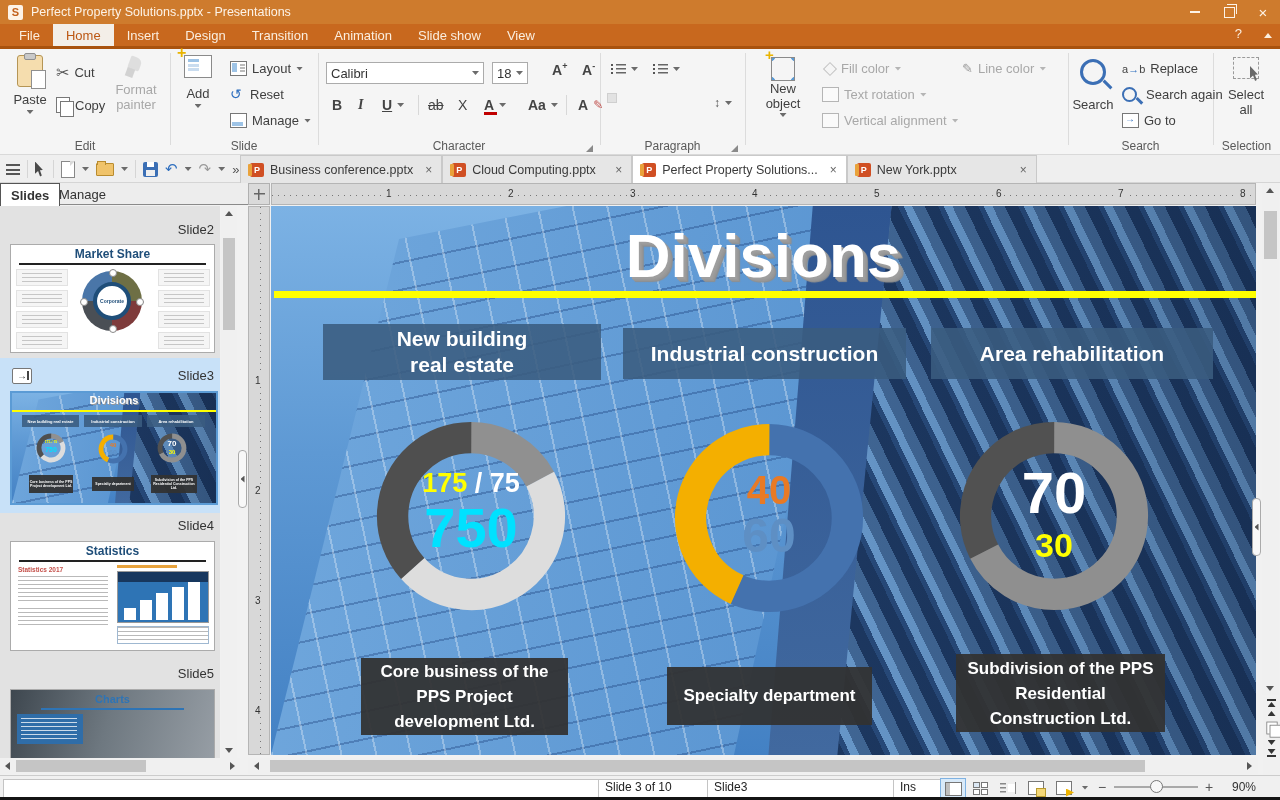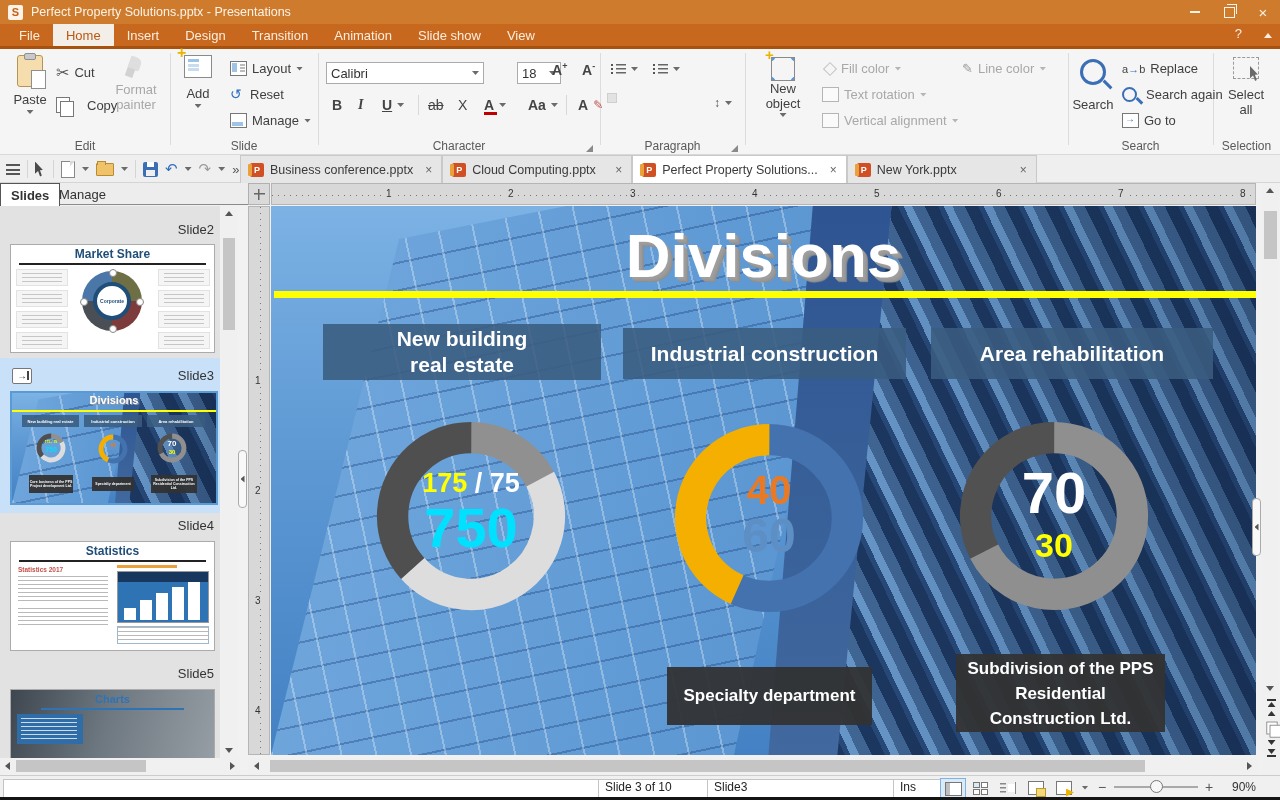--- a/index.html
+++ b/index.html
@@ -216,21 +216,21 @@
       <span class="i-clip"></span>
       <span class="rtext" style="margin-top:5px">Paste</span>
         <span class="chev" style="margin-top:3px"></span>
     </div>
     <div class="a smallbtn" style="left:56px;top:14px">
         <span class="i-scis">✂</span>
         <span class="rtext">Cut</span>
       </div>
     <div class="a smallbtn" style="left:56px;top:48px">
         <span class="i-copy"></span>
-        <span class="rtext" style="margin-left:12px">Copy</span>
+        <span class="rtext" style="margin-left:0">Copy</span>
       </div>
     <div class="a bigbtn gray" style="left:106px;top:6px;width:60px">
       <span class="i-brush"></span>
       <span class="rtext" style="margin-top:3px">Format</span>
       <span class="rtext">painter</span>
     </div>
     <div class="glabel" style="left:0;width:170px">Edit</div>
 
     <div class="a bigbtn" style="left:176px;top:6px;width:44px">
       <span class="i-addslide"></span>
@@ -250,21 +250,21 @@
         <span class="ic16 i-manage"></span>
         <span class="rtext">Manage</span>
         <span class="chev"></span>
       </div>
     <div class="glabel" style="left:170px;width:148px">Slide</div>
 
     <div class="a combo" style="left:326px;top:13px;width:158px;height:22px">
         <span>Calibri</span>
         <span class="chev"></span>
       </div>
-    <div class="a combo" style="left:517px;top:13px;width:44px;height:22px">
+    <div class="a combo" style="left:492px;top:13px;width:36px;height:22px">
         <span>18</span>
         <span class="chev"></span>
       </div>
     <div class="a fontbtn" style="left:552px;top:12px"><span>A</span><sup style="font-size:9px">+</sup></div>
     <div class="a fontbtn" style="left:582px;top:12px"><span>A</span><sup style="font-size:9px">-</sup></div>
     <div class="a fontbtn" style="left:332px;top:48px">B</div>
     <div class="a fontbtn" style="left:358px;top:48px;font-style:italic;font-family:'Liberation Serif',serif">I</div>
     <div class="a smallbtn" style="left:382px;top:48px">
         <span class="fontbtn" style="text-decoration:underline">U</span>
         <span class="chev"></span>
@@ -584,20 +584,25 @@
     </div>
     <div class="donut" style="left:685px;top:212px;width:196px;height:196px">
         <svg viewBox="0 0 200 200">
           <circle cx="100" cy="100" r="80" fill="none" stroke="#8F8F8F" stroke-width="32" stroke-dasharray="339.2920065876977 502.6548245743669" transform="rotate(-90 100 100)"></circle>
           <circle cx="100" cy="100" r="80" fill="none" stroke="#515151" stroke-width="32" stroke-dasharray="163.36281798666926 502.6548245743669" transform="rotate(153 100 100)"></circle>
         </svg>
       <div class="dtext" style="top: 46px; font-size: 58px; color: rgb(255, 255, 255);">70</div>
       <div class="dtext" style="top: 110px; font-size: 34px; color: rgb(255, 255, 0);">30</div>
     </div>
 
+    <div class="ftr" style="left:90px;top:452px;width:207px;height:77px;font-size:17px;line-height:25px">
+      <span>Core business of the</span>
+        <span>PPS Project</span>
+        <span>development Ltd.</span>
+    </div>
     <div class="ftr" style="left:396px;top:461px;width:205px;height:58px;font-size:17px">
         <span>Specialty department</span>
       </div>
     <div class="ftr" style="left:685px;top:448px;width:209px;height:78px;font-size:17px;line-height:25px">
       <span>Subdivision of the PPS</span>
         <span>Residential</span>
         <span>Construction Ltd.</span>
     </div>
   </div>
 

